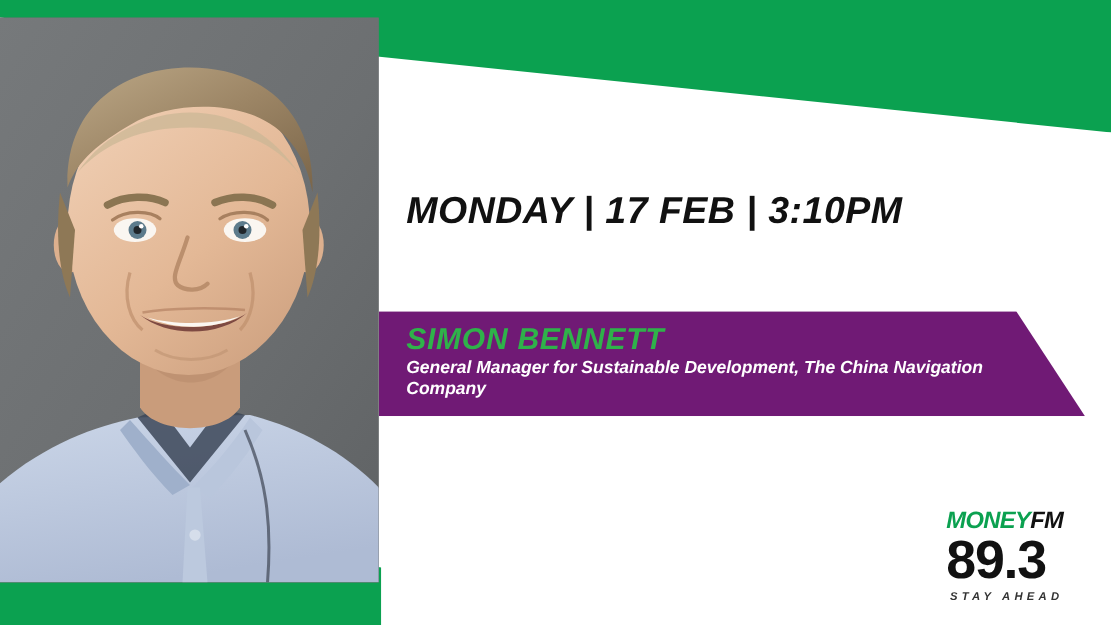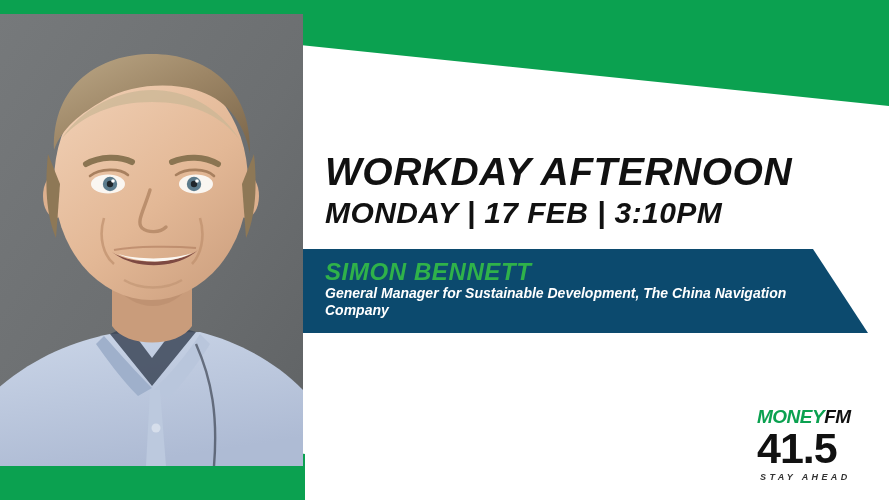--- a/index.html
+++ b/index.html
@@ -86,21 +86,21 @@
     white-space: nowrap;
   }
 
   
   .speaker-banner {
     position: absolute;
     left: 303px;
     top: 249px;
     width: 570px;
     height: 84px;
-    background: #0c4a6e;
+    background: #701a75;
     
     clip-path: polygon(0 0, 510px 0, 565px 84px, 0 84px);
   }
   .speaker-inner {
     padding: 9px 0 0 22px;
   }
   .speaker-name {
     margin: 0;
     font-size: 24px;
     line-height: 27px;
@@ -236,32 +236,31 @@
 
       <path d="M 104 204 C 98 224 104 242 114 250" stroke="#C0926F" stroke-width="2.6" fill="none" opacity="0.75"></path>
       <path d="M 200 204 C 206 224 200 242 192 250" stroke="#C0926F" stroke-width="2.6" fill="none" opacity="0.75"></path>
 
       <path d="M 124 266 C 140 276 166 276 182 266" stroke="#C39madeup" stroke-width="0" fill="none"></path>
       <path d="M 124 266 C 140 276 166 276 182 266" stroke="#BE9271" stroke-width="2.4" fill="none" opacity="0.6"></path>
     </svg>
   </div>
 
   <div class="headline-block">
-    <h1 class="headline">WORKDAY AFTERNOON</h1>
     <h2 class="subheadline">MONDAY | 17 FEB | 3:10PM</h2>
   </div>
 
   <div class="speaker-banner">
     <div class="speaker-inner">
       <p class="speaker-name">SIMON BENNETT</p>
       <p class="speaker-title">General Manager for Sustainable Development, The China Navigation Company</p>
     </div>
   </div>
 
   <div class="logo">
     <div class="logo-wordmark">
       <span class="logo-money">MONEY</span><span class="logo-fm">FM</span>
     </div>
-    <div class="logo-freq">41.5</div>
+    <div class="logo-freq">89.3</div>
     <div class="logo-tagline">STAY AHEAD</div>
   </div>
 
 </div>
 
 </body></html>

